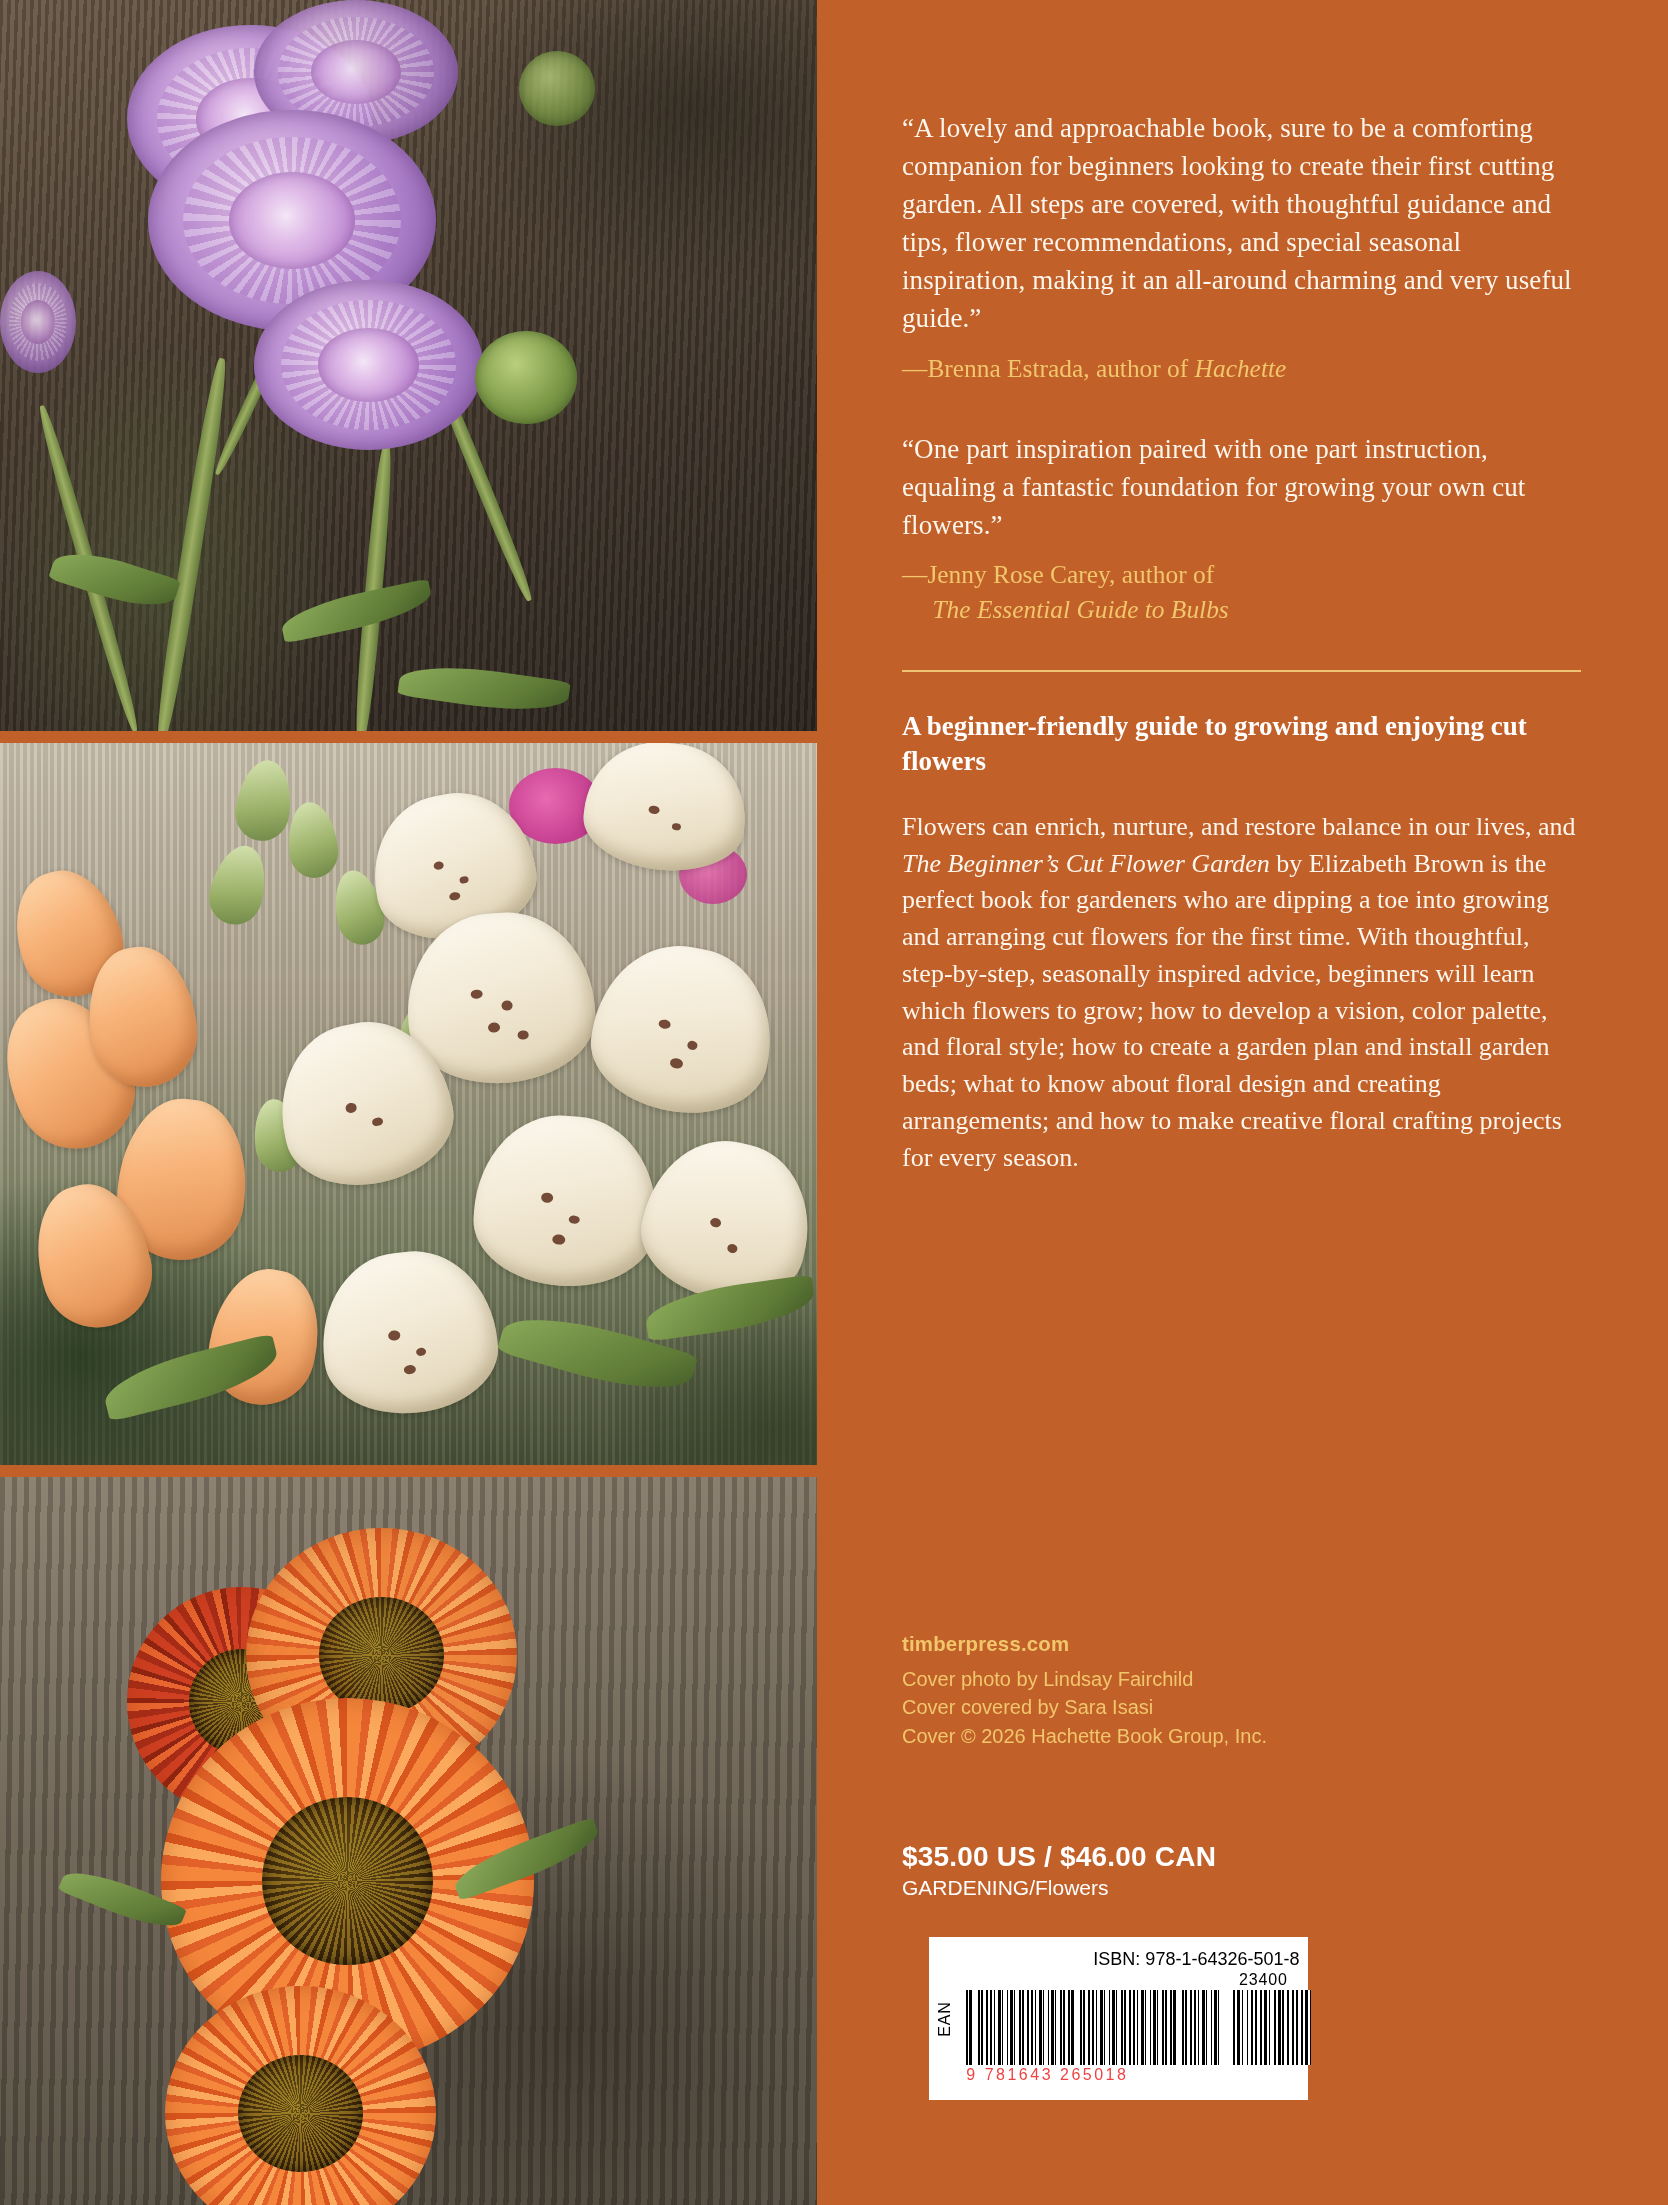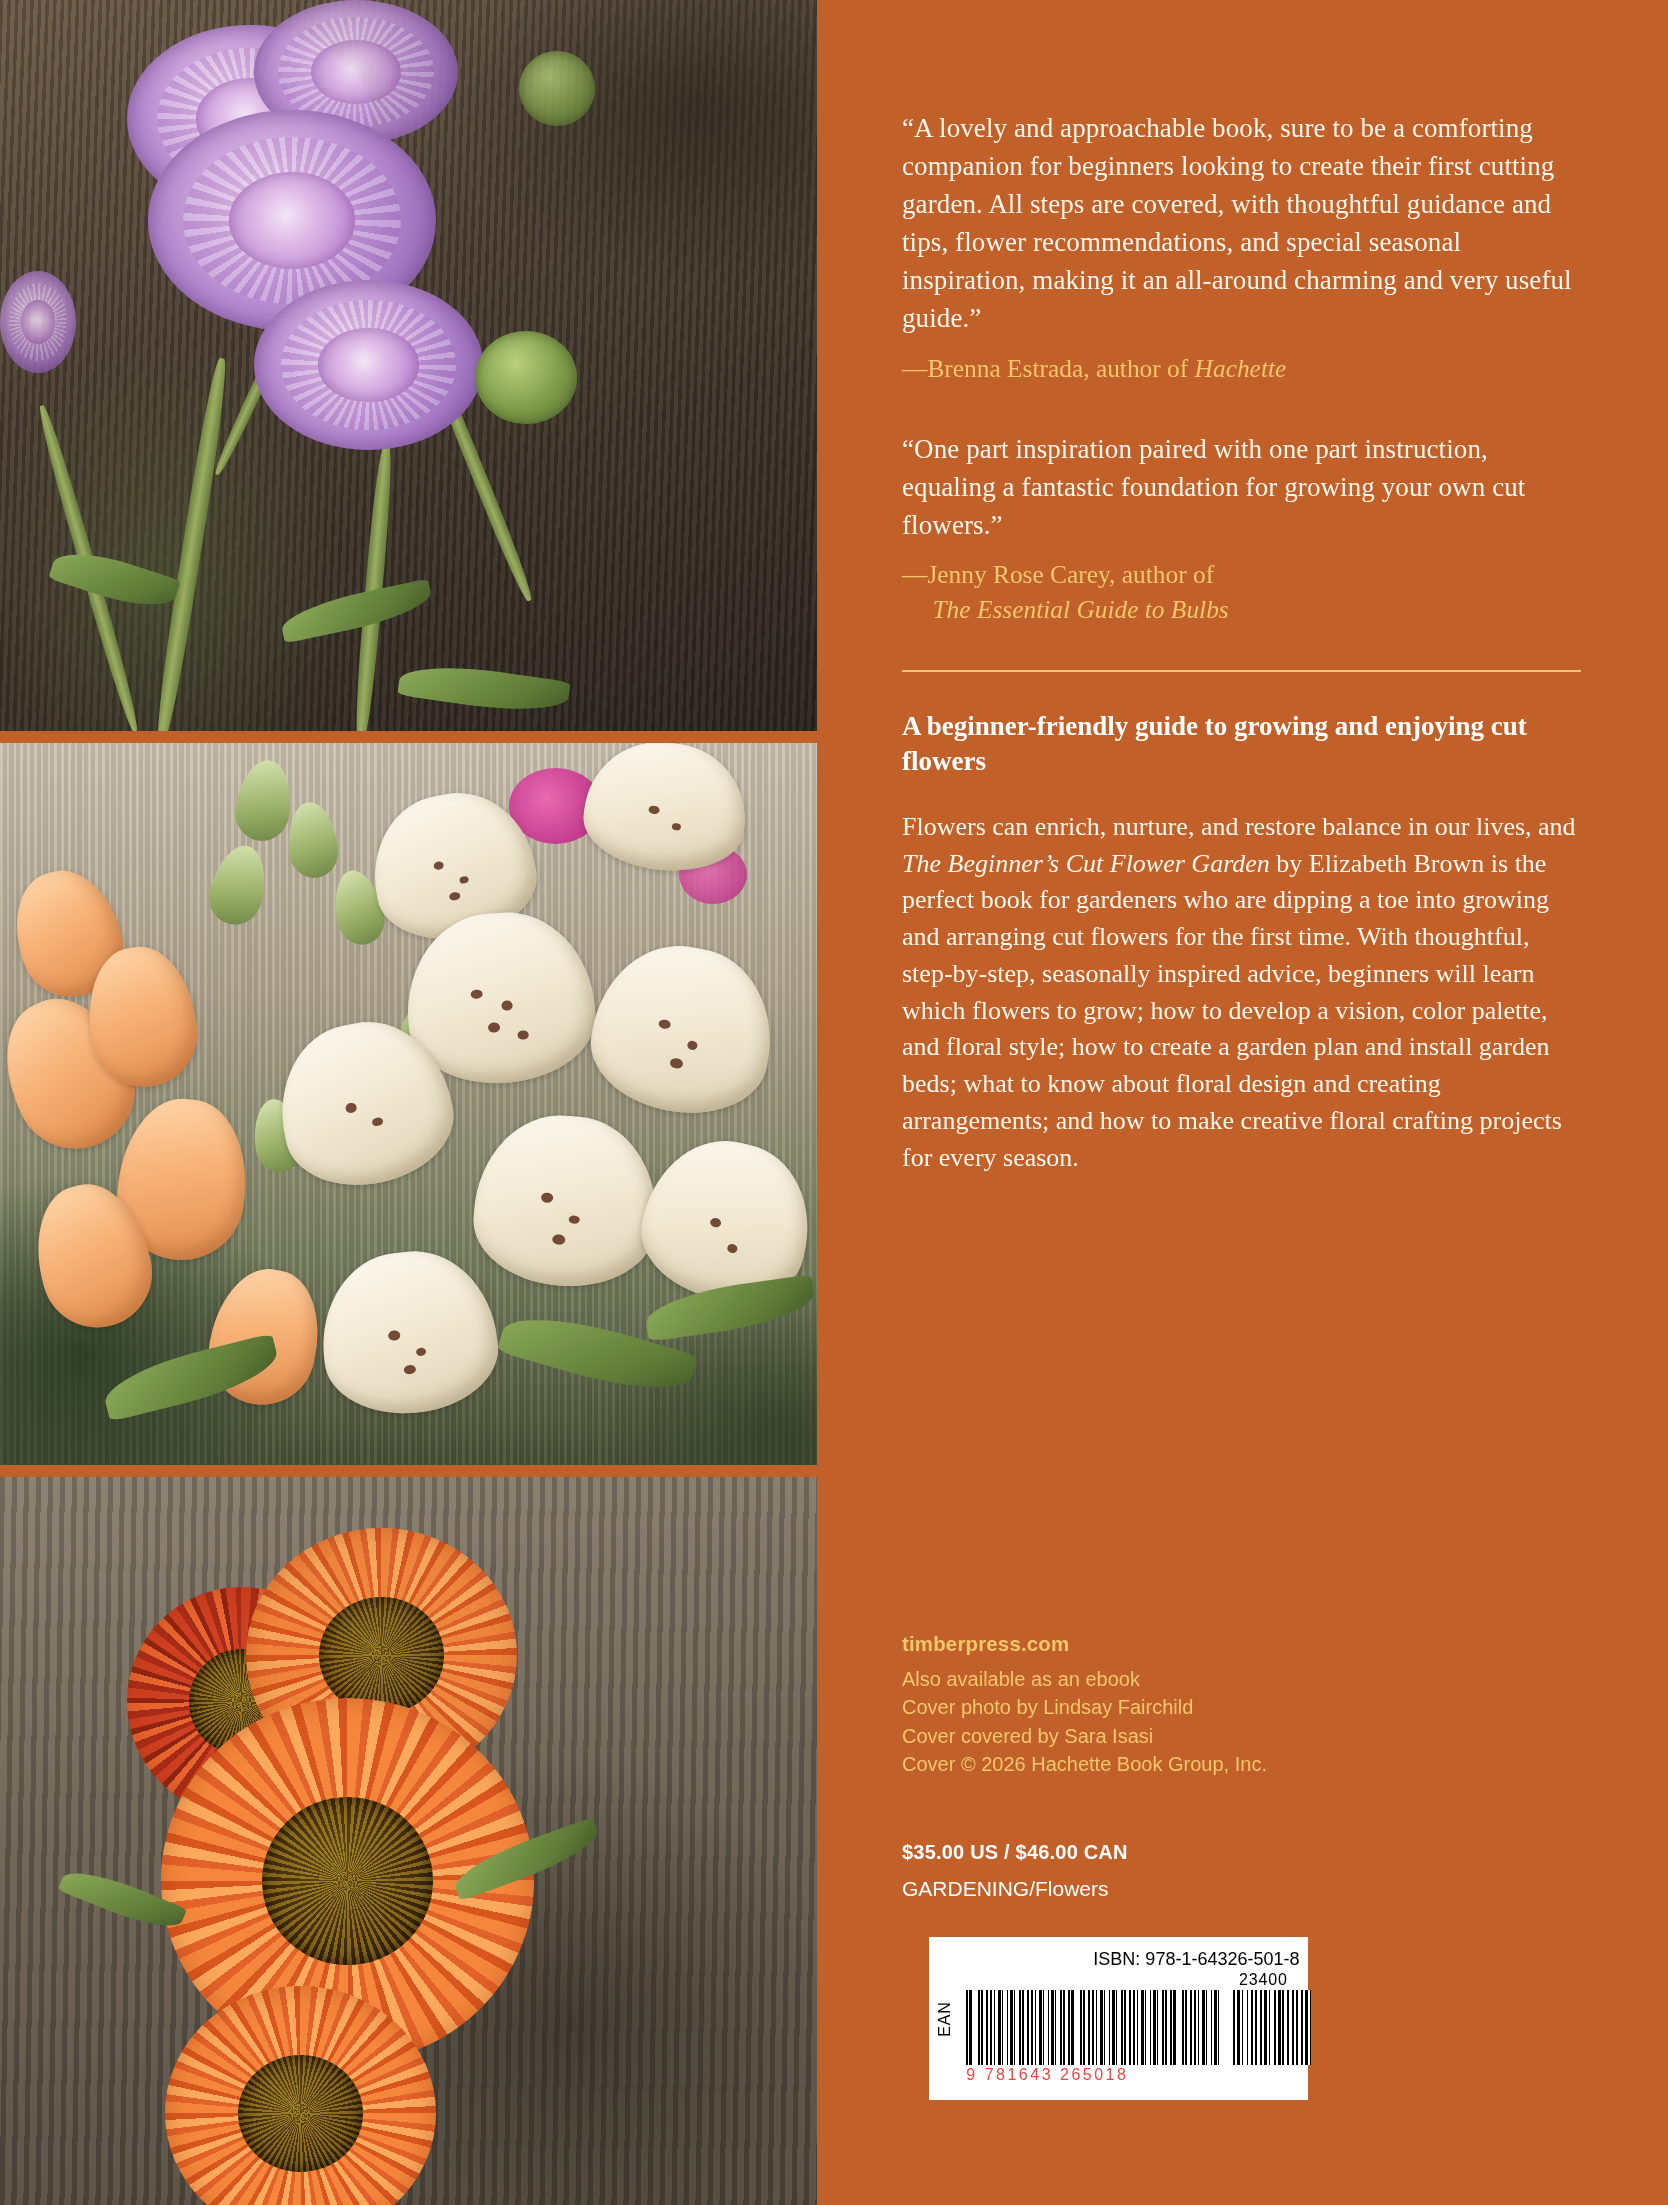--- a/index.html
+++ b/index.html
@@ -253,24 +253,24 @@
     color: #f2c66b;
   }
   .price-block {
     position: absolute;
     left: 85px;
     top: 1841px;
     font-family: "Liberation Sans", sans-serif;
     color: #ffffff;
   }
   .price {
-    font-size: 20px;
+    font-size: 28px;
     font-weight: bold;
     letter-spacing: 0.2px;
-    margin-bottom: 13px;
+    margin-bottom: 3px;
   }
   .category {
     font-size: 21px;
   }
   
   .barcode-box {
     position: absolute;
     left: 929px;
     top: 1937px;
     width: 379px;
@@ -478,21 +478,20 @@
     <p class="attrib"><span>—Jenny Rose Carey, author of</span><span class="work indent">The Essential Guide to Bulbs</span></p>
 
     <div class="rule"></div>
 
     <h2 class="headline">A beginner-friendly guide to growing and enjoying cut flowers</h2>
 
     <p class="body-copy"><span>Flowers can enrich, nurture, and restore balance in our lives, and </span><span class="ital">The Beginner’s Cut Flower Garden</span><span> by Elizabeth Brown is the perfect book for gardeners who are dipping a toe into growing and arranging cut flowers for the first time. With thoughtful, step-by-step, seasonally inspired advice, beginners will learn which flowers to grow; how to develop a vision, color palette, and floral style; how to create a garden plan and install garden beds; what to know about floral design and creating arrangements; and how to make creative floral crafting projects for every season.</span></p>
 
     <div class="colophon">
       <div class="site">timberpress.com</div>
-      <div class="line">Also available as an ebook</div>
       <div class="line">Cover photo by Lindsay Fairchild</div>
       <div class="line">Cover covered by Sara Isasi</div>
       <div class="line">Cover © 2026 Hachette Book Group, Inc.</div>
     </div>
 
     <div class="price-block">
       <div class="price">$35.00 US / $46.00 CAN</div>
       <div class="category">GARDENING/Flowers</div>
     </div>
   </div>

